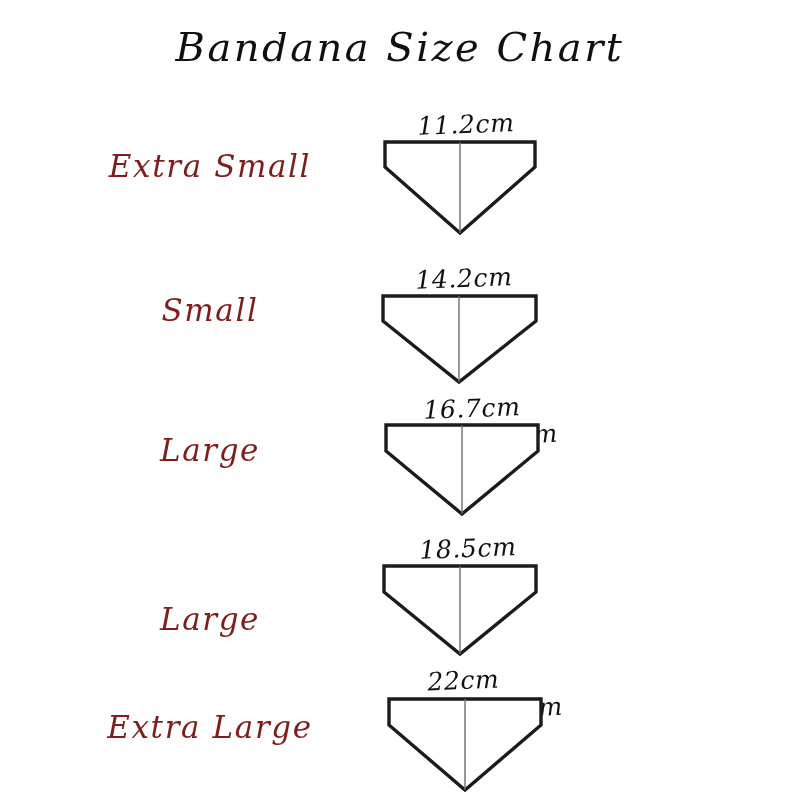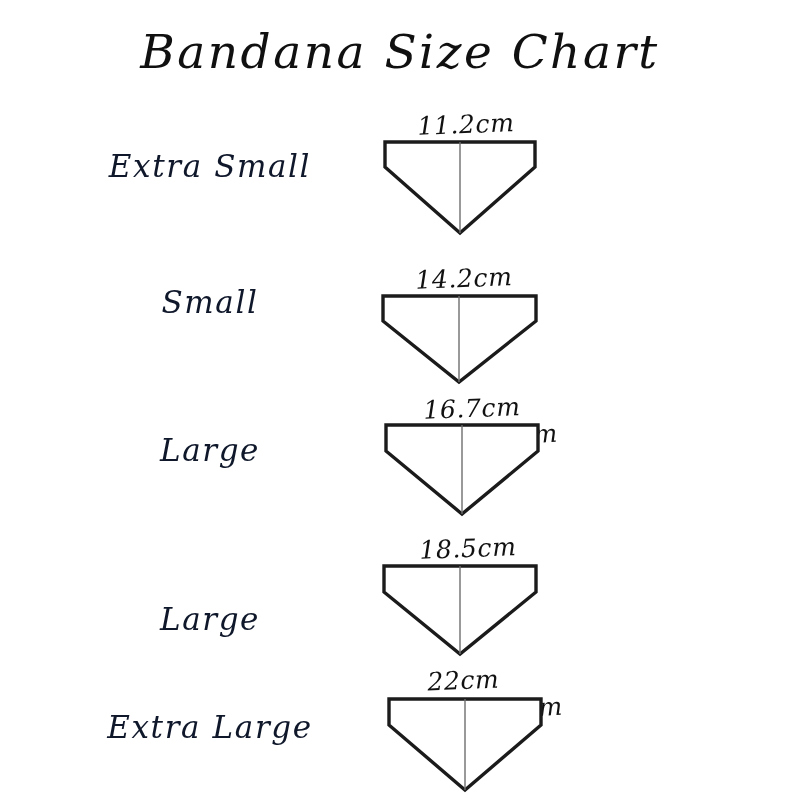--- a/index.html
+++ b/index.html
@@ -18,21 +18,21 @@
   }
 
   
   #chart-title {
     position: absolute;
     left: 0;
     top: 24px;
     width: 800px;
     text-align: center;
     font-family: "DejaVu Serif", serif;
-    font-size: 47px;
+    font-size: 40px;
     font-style: italic;
     font-weight: 400;
     letter-spacing: 2.5px;
     color: #101010;
     white-space: nowrap;
   }
 
   
   .size-row {
     position: absolute;
@@ -42,21 +42,21 @@
 
   .size-name {
     position: absolute;
     left: 60px;
     width: 300px;
     text-align: center;
     font-family: "DejaVu Serif", serif;
     font-style: italic;
     font-size: 31px;
     letter-spacing: 1.6px;
-    color: #0f172a;
+    color: #7f1d1d;
     white-space: nowrap;
   }
 
   
   .bandana-wrap {
     position: absolute;
   }
   .bandana-svg {
     display: block;
     overflow: visible;
@@ -108,21 +108,21 @@
 
     <div class="bandana-wrap" style="left:383px; top:140px; width:154px; height:95px;">
       <svg class="bandana-svg" width="154" height="95" viewBox="0 0 154 95">
         <polygon class="bandana-outline" points="2,2 152,2 152,27 77,93 2,27"></polygon>
         <line class="bandana-center-line" x1="77" y1="2" x2="77" y2="93"></line>
       </svg>
     </div>
   </div>
 
   <div class="size-row" style="top:0;">
-    <div class="size-name" style="top:284px;">Small</div>
+    <div class="size-name" style="top:292px;">Small</div>
 
     <div class="dim-label dim-width" style="left:416px; top:264px;">14.2cm</div>
 
     <div class="dim-label dim-height" style="left:461px; top:294px;">10cm</div>
 
     <div class="bandana-wrap" style="left:381px; top:294px; width:157px; height:90px;">
       <svg class="bandana-svg" width="157" height="90" viewBox="0 0 157 90">
         <polygon class="bandana-outline" points="2,2 155,2 155,27 78,88 2,27"></polygon>
         <line class="bandana-center-line" x1="78" y1="2" x2="78" y2="88"></line>
       </svg>

